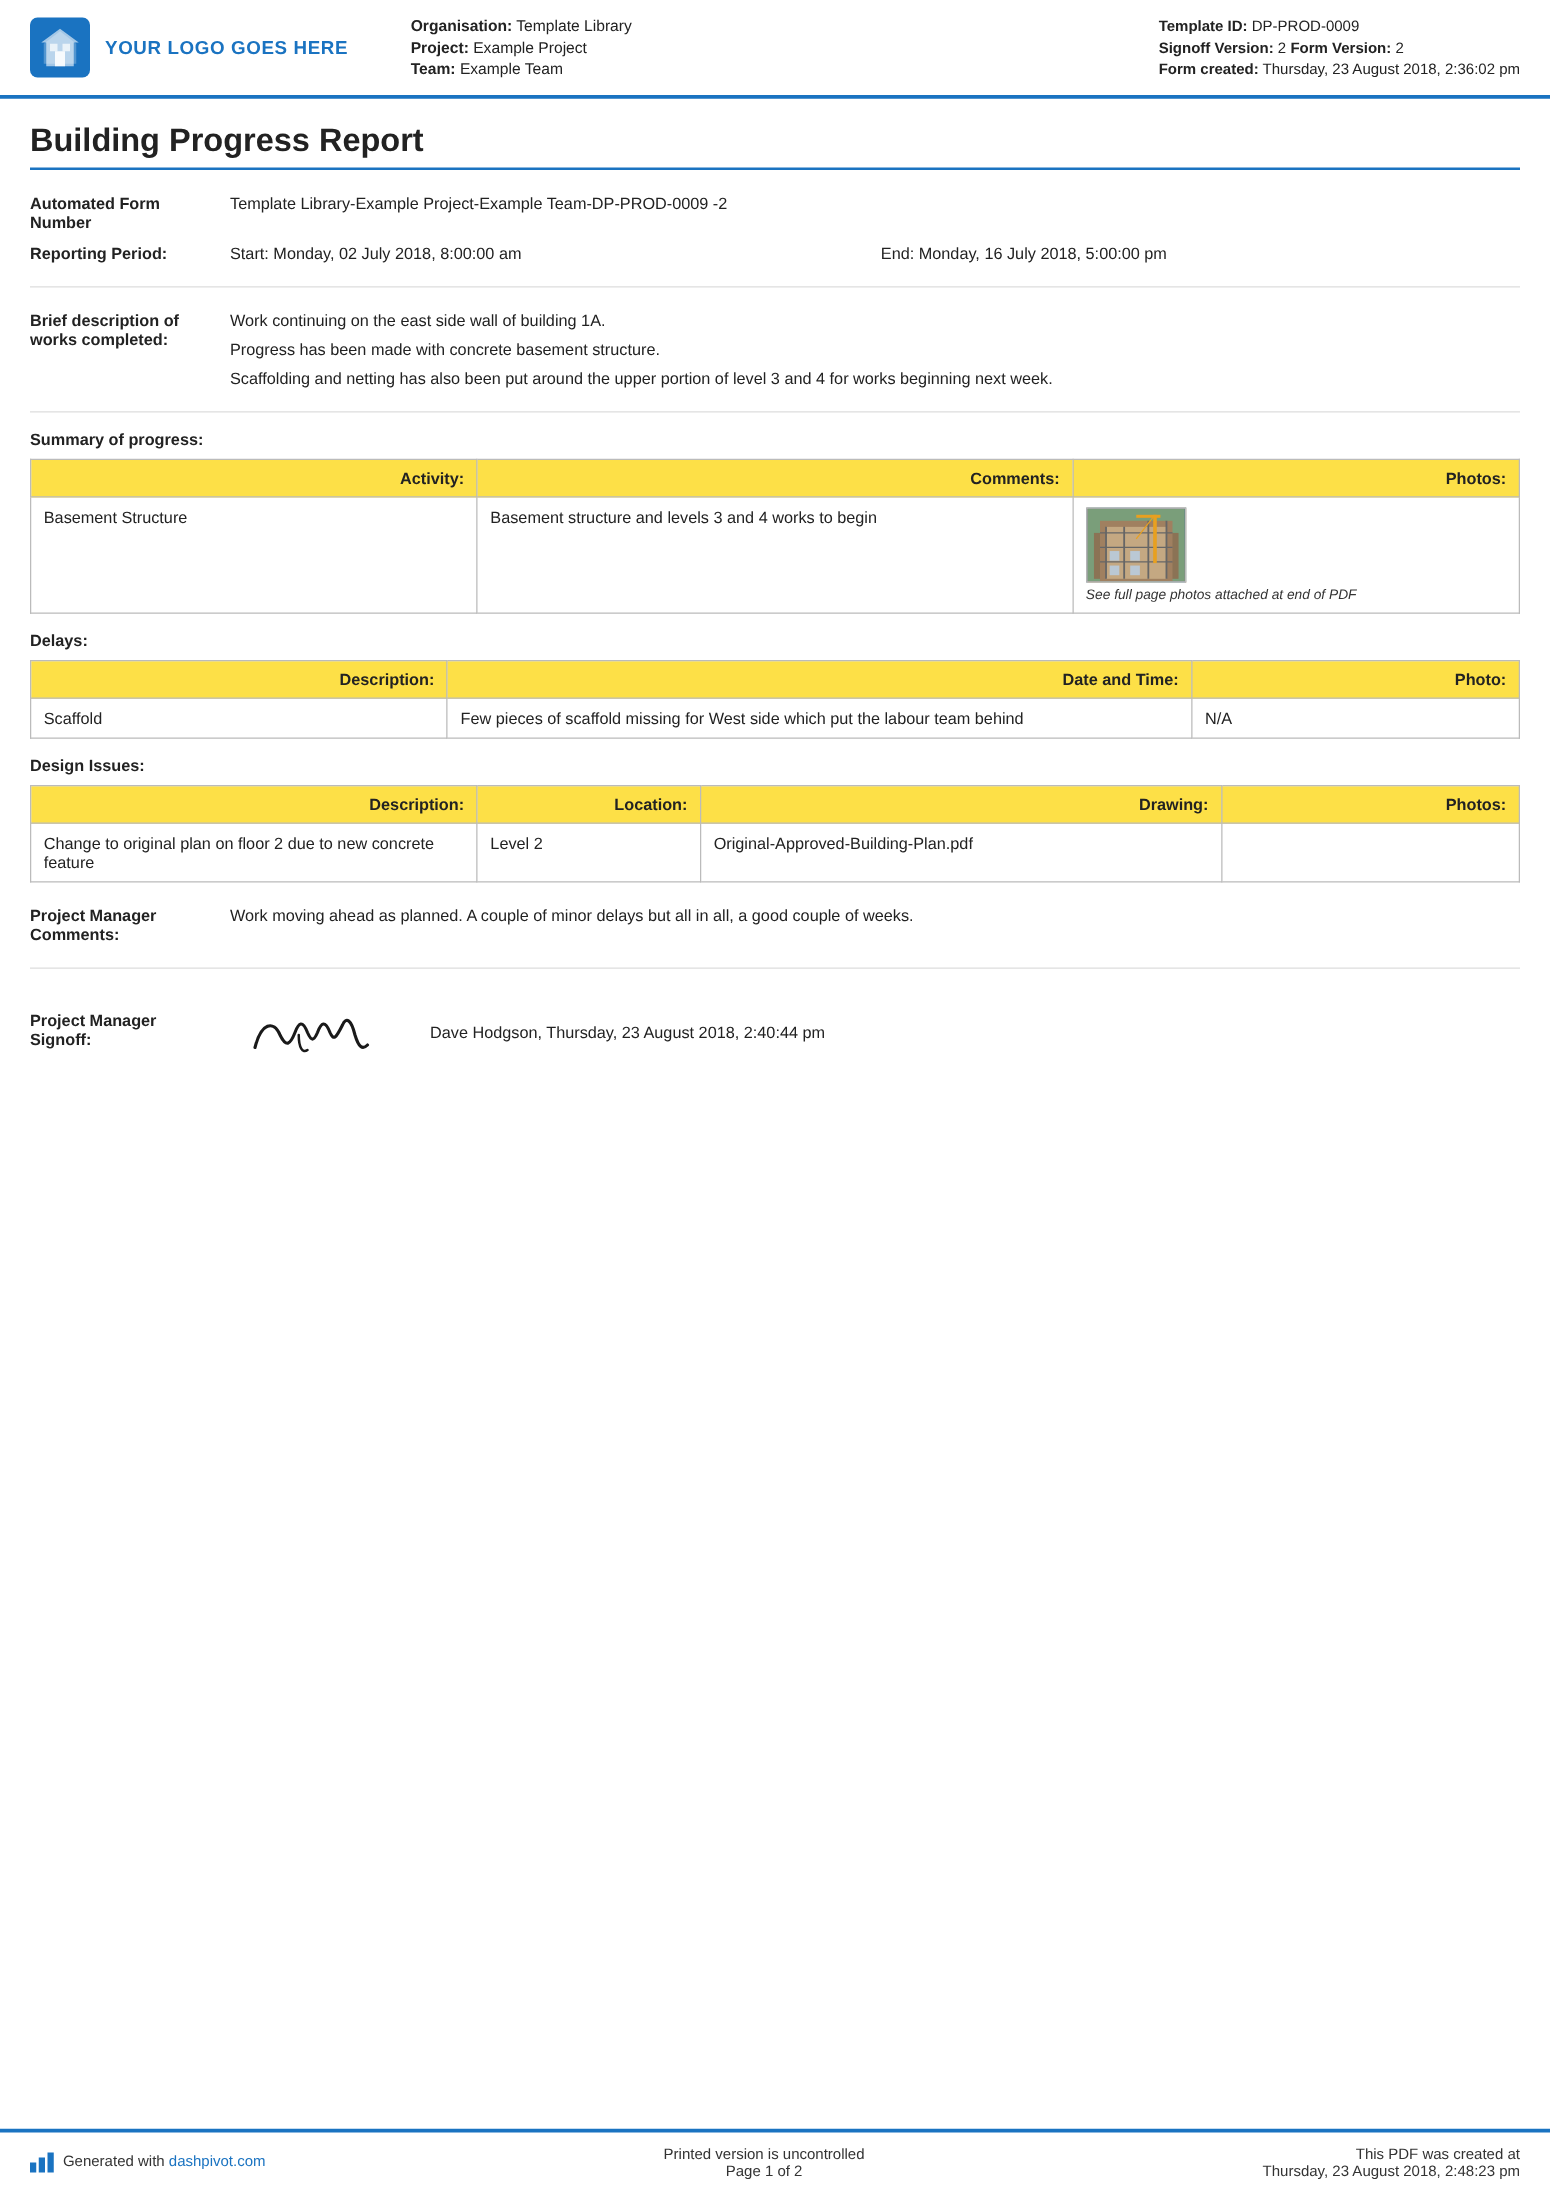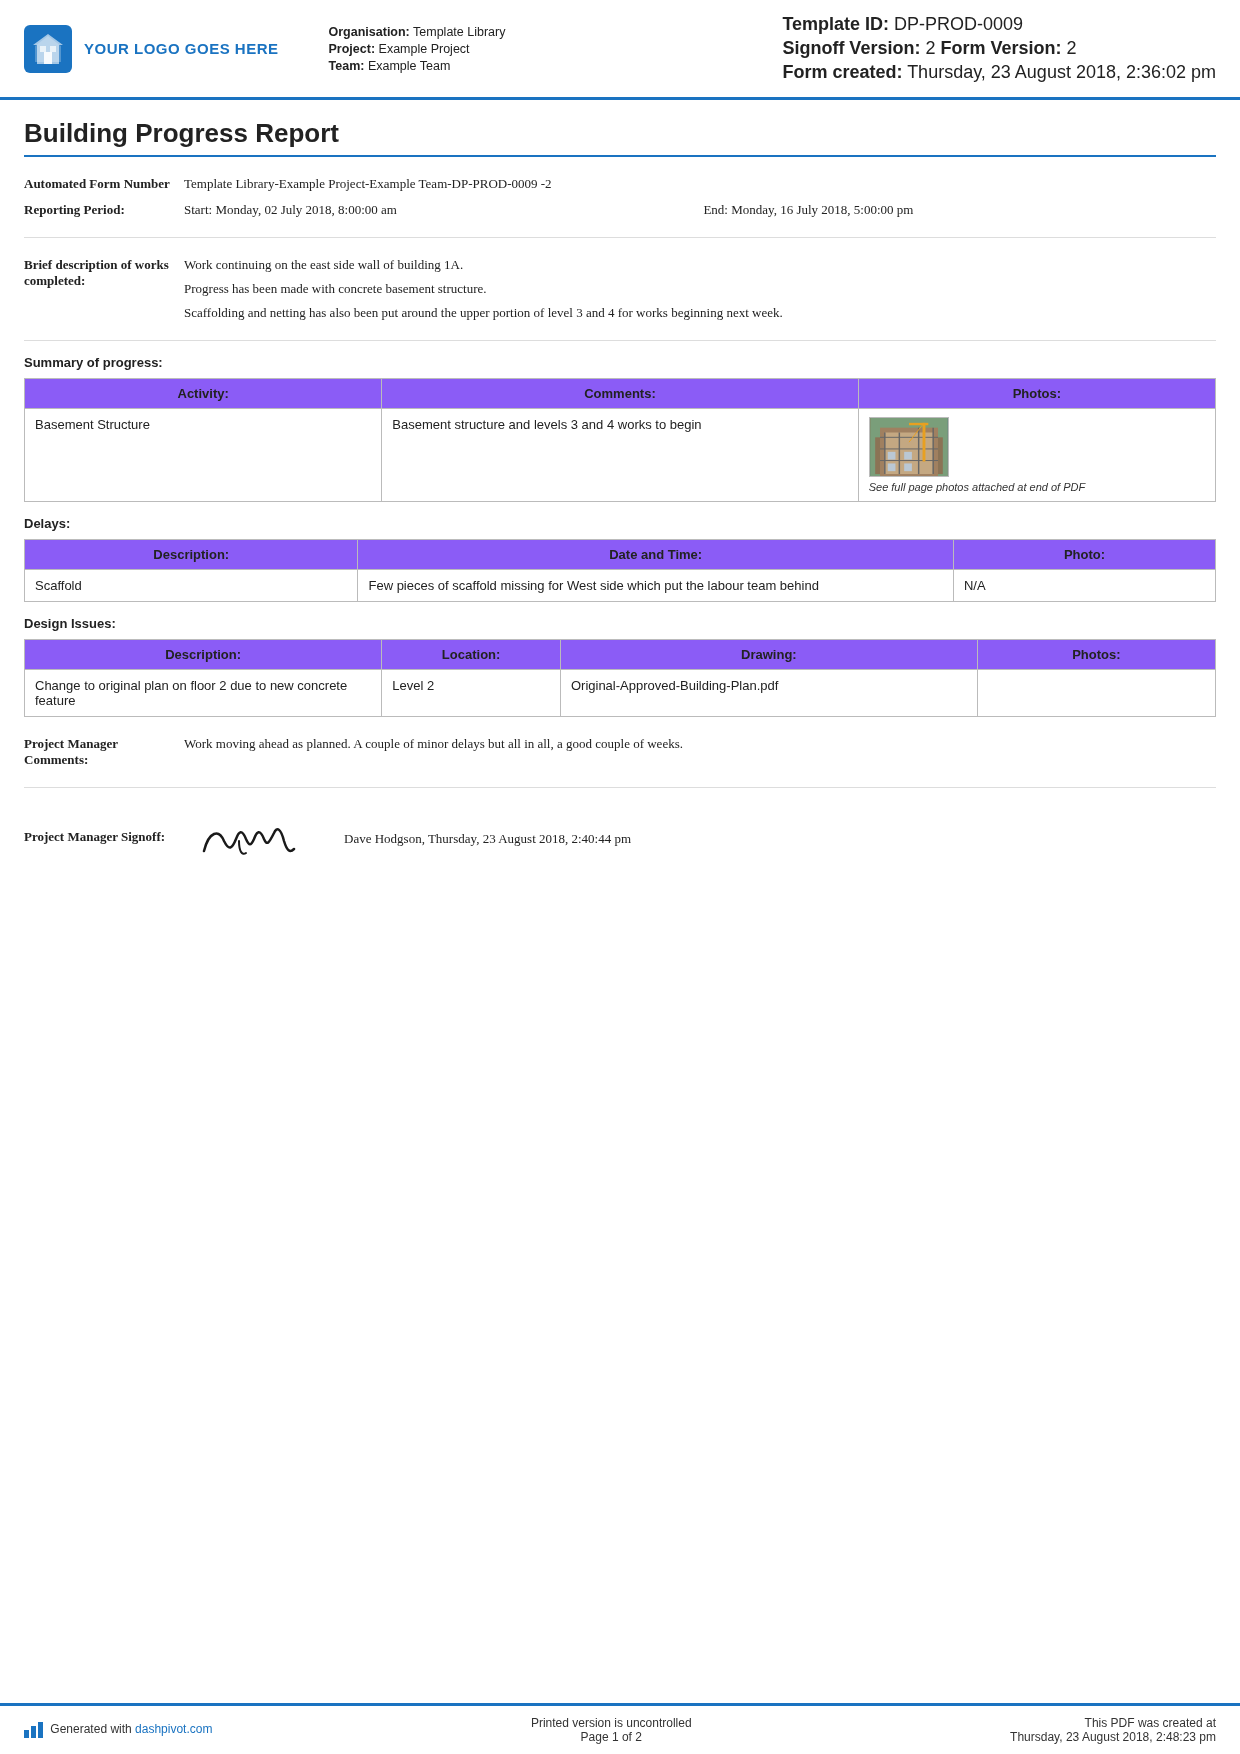--- a/index.html
+++ b/index.html
@@ -74,21 +74,21 @@
     .header-center .row span.label {
       font-weight: bold;
       margin-top: 37px;
     }
 
     .header-right {
       display: flex;
       flex-direction: column;
       justify-content: center;
       gap: 3px;
-      font-size: 18px;
+      font-size: 12px;
       min-width: 280px;
     }
 
     .header-right .row span.label {
       font-weight: bold;
     }
 
     
     .content {
       padding: 18px 24px 20px 24px;
@@ -108,21 +108,20 @@
     .info-table {
       width: 100%;
       border-collapse: collapse;
       margin-bottom: 10px;
     }
 
     .info-table td {
       padding: 5px 8px 5px 0;
       vertical-align: top;
       font-size: 13px;
-      font-family: Liberation Serif, serif;
     }
 
     .info-table td.field-label {
       font-weight: bold;
       width: 160px;
       padding-right: 12px;
       vertical-align: top;
     }
 
     .info-table td.field-value {
@@ -145,24 +144,24 @@
 
     
     .data-table {
       width: 100%;
       border-collapse: collapse;
       margin-bottom: 14px;
       font-size: 13px;
     }
 
     .data-table th {
-      background: #8b5cf6;
+      background: #fde047;
       border: 1px solid #bbb;
       padding: 7px 10px;
-      text-align: center;
+      text-align: right;
       font-weight: bold;
       font-size: 13px;
     }
 
     .data-table td {
       border: 1px solid #bbb;
       padding: 8px 10px;
       vertical-align: top;
     }
 

